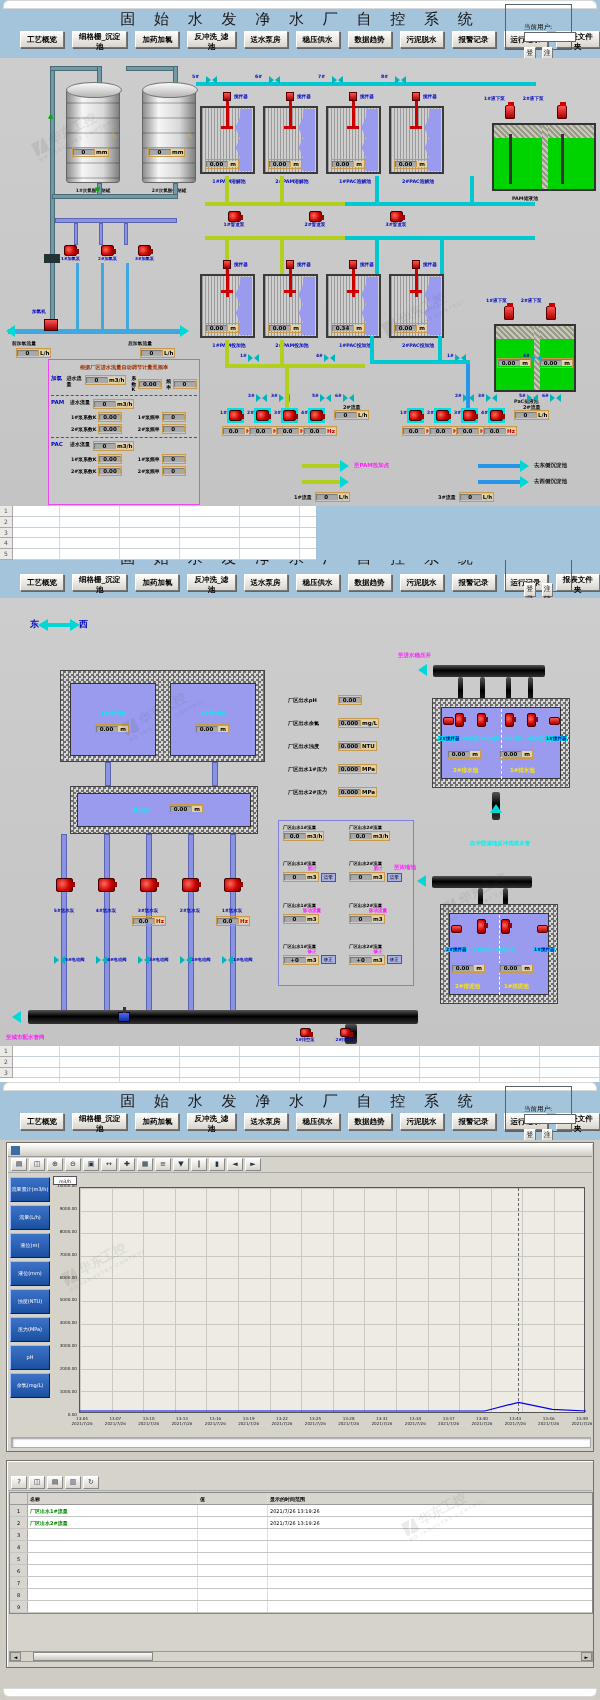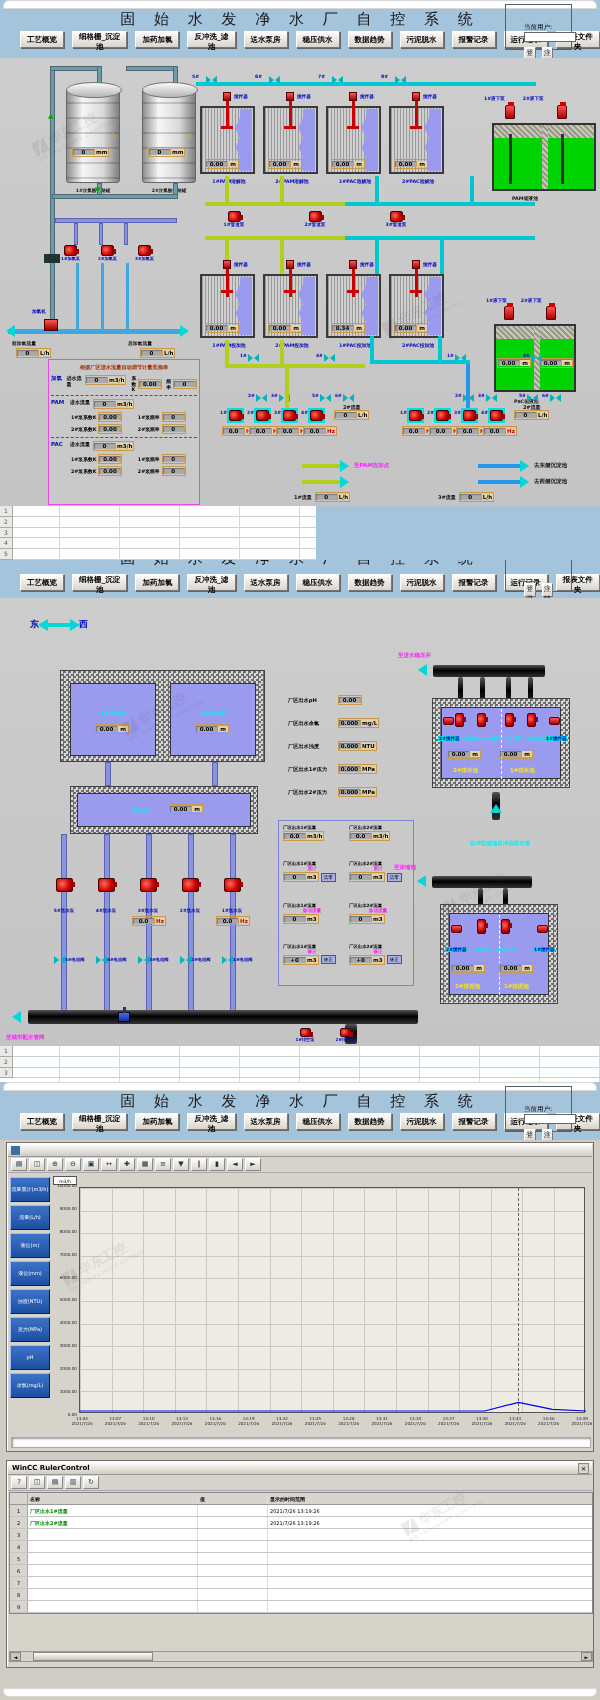--- a/index.html
+++ b/index.html
@@ -1195,24 +1195,20 @@
       </div>
         <div>
         <div>13:49</div>
         <div>2021/7/26</div>
       </div>
       </div>
   <div class="abs" style="left:4px;top:294px;width:580px;height:11px;background:#fff;box-shadow:inset 1px 1px 2px #999;border:1px solid #aaa"></div>
 </div>
 
 <div class="win" style="left:6px;top:1460px;width:588px;height:208px">
-  <div class="tbar">
-    <span style="margin-left:4px">WinCC RulerControl</span>
-    <span style="margin-left:auto;margin-right:3px;width:11px;height:11px;border:1px solid #888;background:#d9d5cd;text-align:center;line-height:10px;font-size:6px">✕</span>
-  </div>
   <div class="tools" style="top:14px">
 
   <button><span>?</span></button>
         <button><span>◫</span></button>
         <button><span>▤</span></button>
         <button><span>▥</span></button>
         <button><span>↻</span></button>
       </div>
   <div class="rtable" style="left:2px;top:31px;width:584px;height:122px">
     <div class="hrow">

